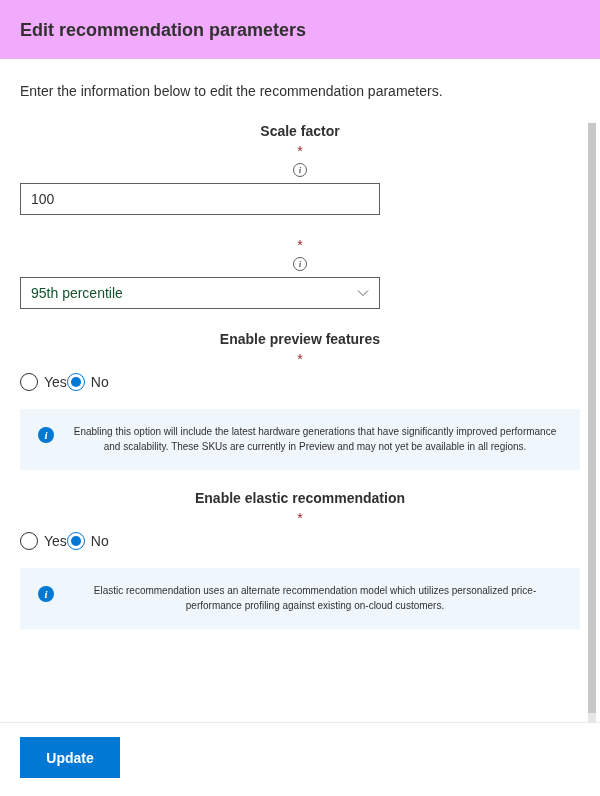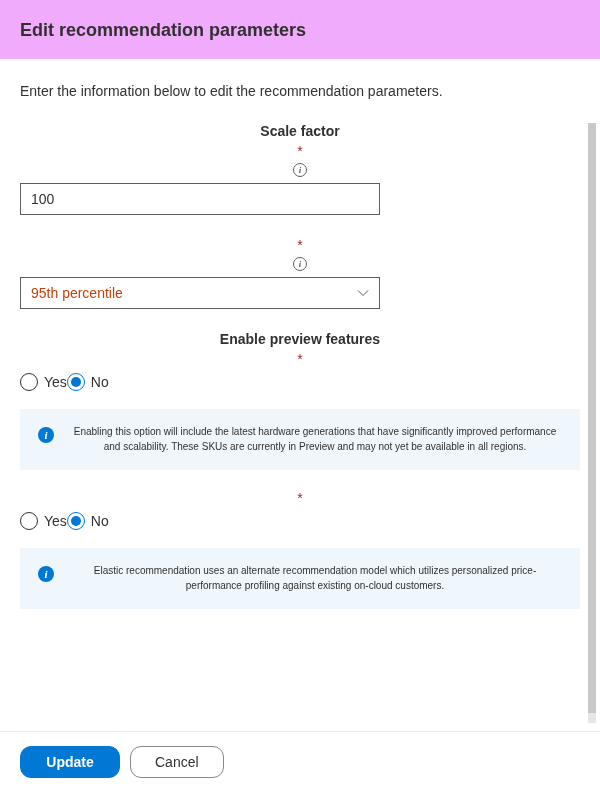--- a/index.html
+++ b/index.html
@@ -86,21 +86,21 @@
       width: 360px;
       height: 32px;
       border: 1px solid #605e5c;
       position: relative;
       display: flex;
       align-items: center;
       padding: 0 10px;
       cursor: pointer;
       background: #fff;
     }
-    .select-value { font-size: 14px; color: #c2410c; flex: 1; }
+    .select-value { font-size: 14px; color: #14532d; flex: 1; }
     .chevron {
       position: absolute;
       right: 10px;
       top: 50%;
       transform: translateY(-50%);
     }
 
     .radio-row { display: flex; margin-top: 6px; }
     .radio-opt { display: flex; align-items: center; gap: 6px; cursor: pointer; }
     .radio-outer {
@@ -140,30 +140,29 @@
     .footer {
       position: absolute;
       left: 0; right: 0; bottom: 0;
       border-top: 1px solid #edebe9;
       padding: 14px 20px 18px 20px;
       display: flex;
       gap: 10px;
       background: #fff;
     }
     .btn {
-      height: 32px;
+      height: 41px;
       min-width: 100px;
       padding: 0 24px;
       font-size: 14px;
       font-family: inherit;
       cursor: pointer;
       display: inline-flex;
       align-items: center;
       justify-content: center;
-      border-radius: 11px;
     }
     .btn-primary {
       background: #0078d4;
       color: #fff;
       border: 1px solid #0078d4;
       font-weight: 600;
     }
     .btn-secondary {
       background: #fff;
       color: #323130;
@@ -228,20 +227,21 @@
 
   <div class="info-panel">
     <div class="info-icon-solid">
         <span>i</span>
       </div>
     <div class="info-text">Enabling this option will include the latest hardware generations that have significantly improved performance and scalability. These SKUs are currently in Preview and may not yet be available in all regions.</div>
   </div>
 
   <div class="field" style="margin-bottom:0">
     <div class="field-label">
+      <span>Enable elastic recommendation</span>
       <span class="req">*</span>
     </div>
     <div class="radio-row">
       <div class="radio-opt">
         <span class="radio-outer"></span>
         <span class="radio-label">Yes</span>
       </div>
       <div class="radio-opt selected">
         <span class="radio-outer">
             <span class="radio-inner"></span>
@@ -255,14 +255,13 @@
     <div class="info-icon-solid">
         <span>i</span>
       </div>
     <div class="info-text">Elastic recommendation uses an alternate recommendation model which utilizes personalized price-performance profiling against existing on-cloud customers.</div>
   </div>
 
 </div>
 
 <div class="footer">
   <button class="btn btn-primary">Update</button>
-  <button class="btn btn-secondary">Cancel</button>
 </div>
 
 </body></html>

